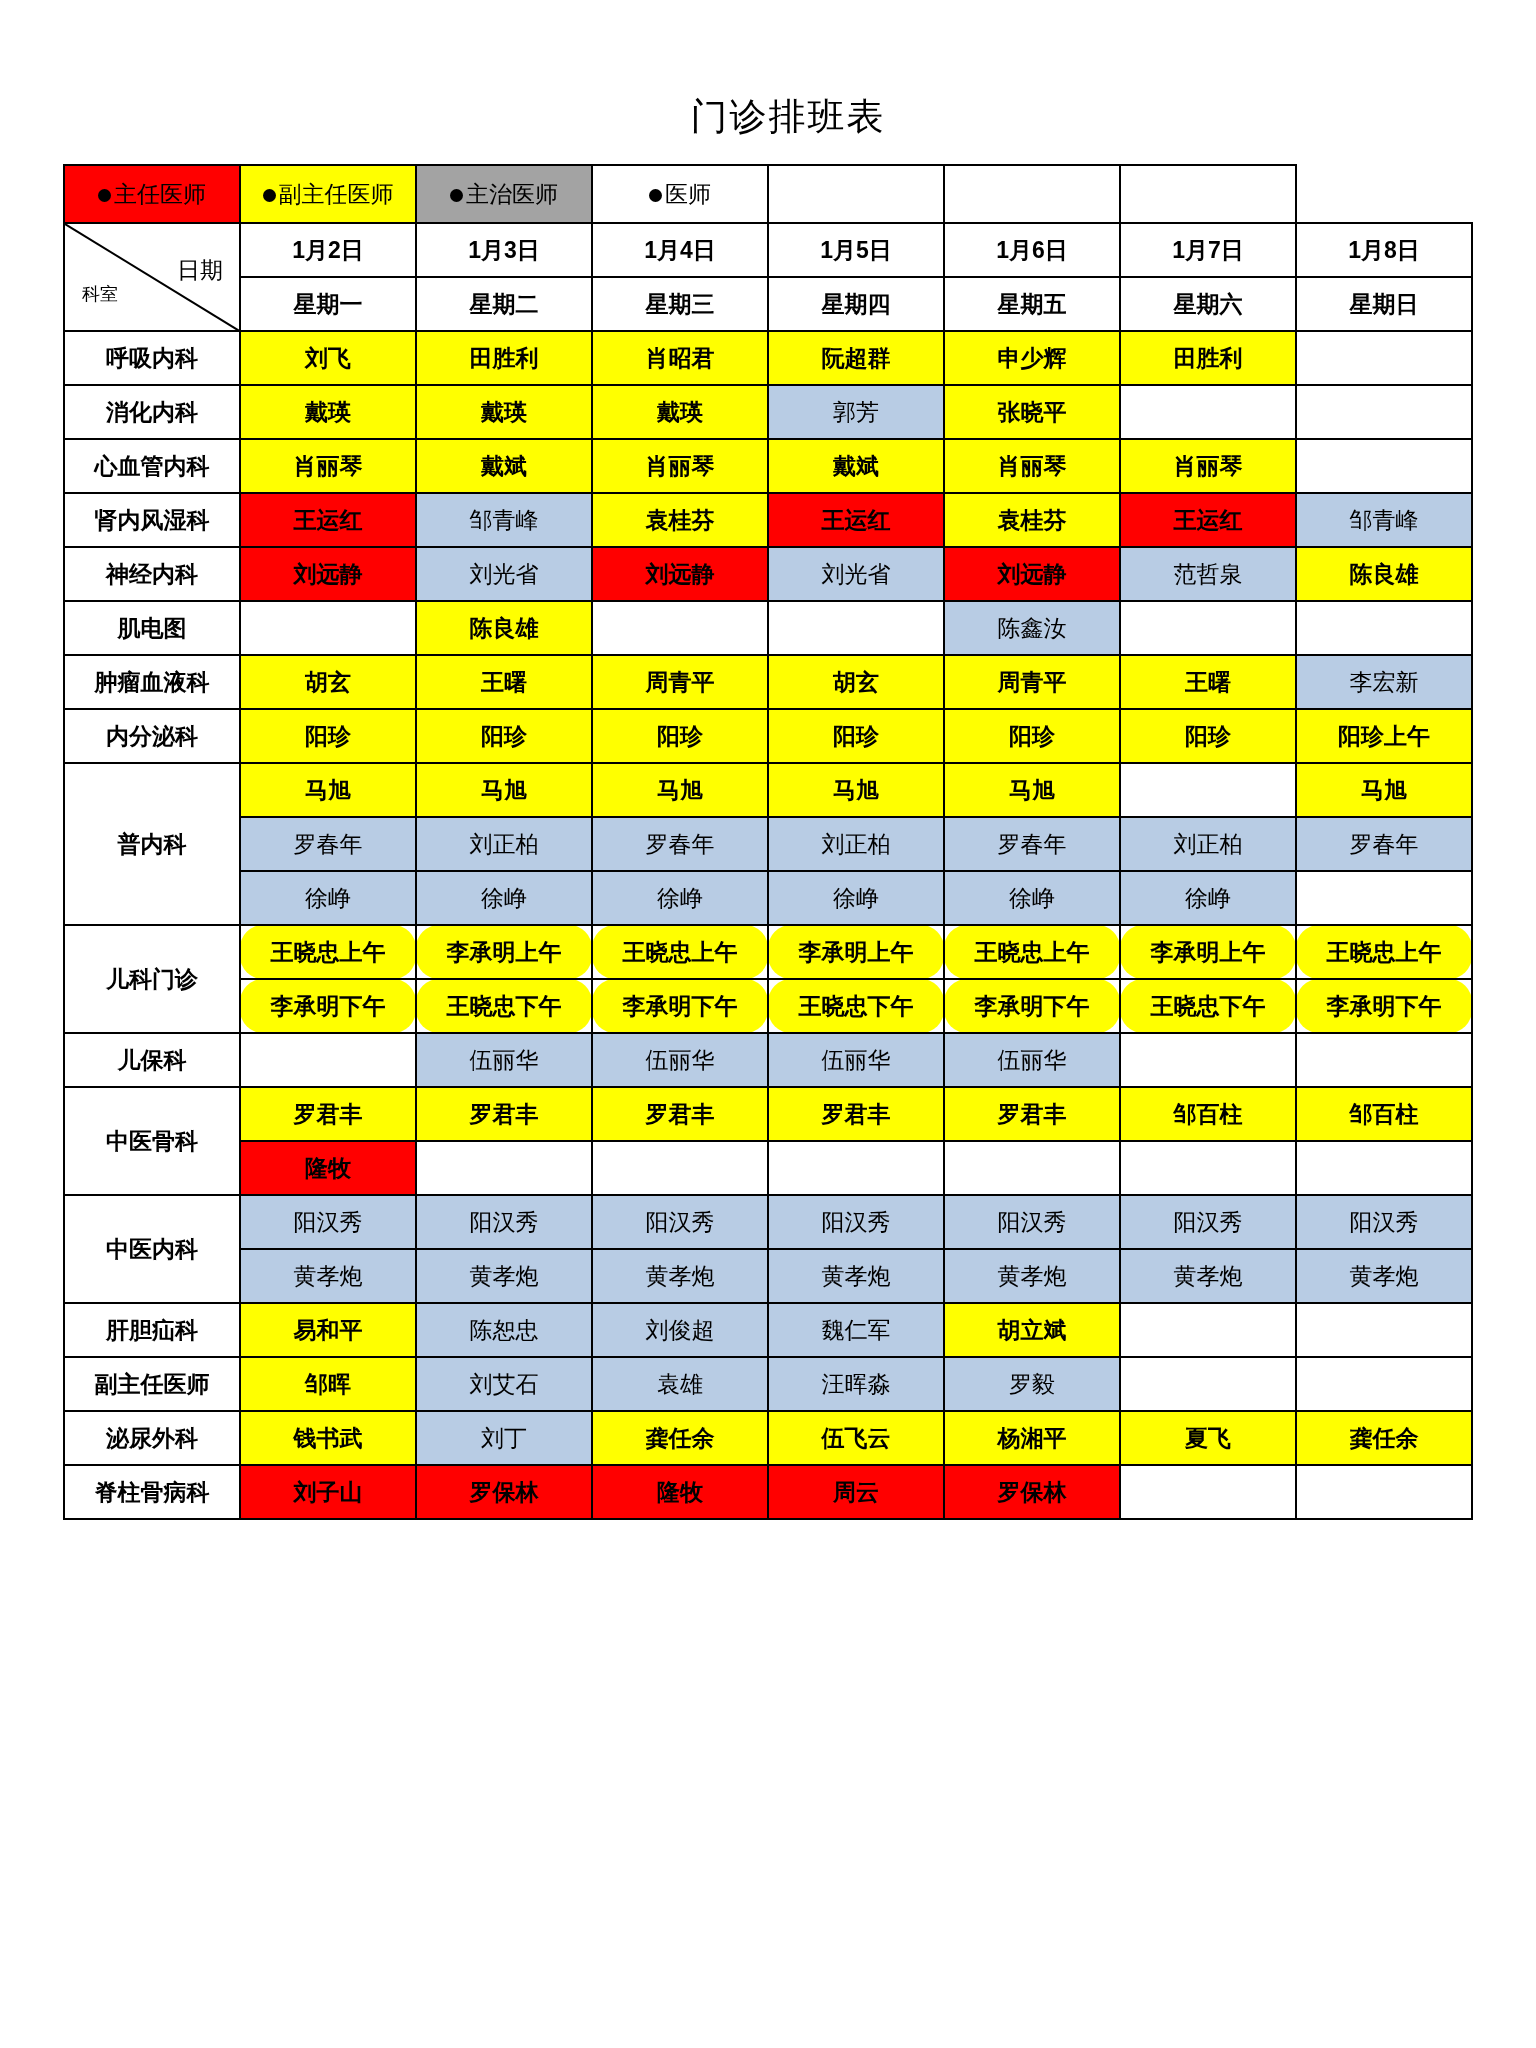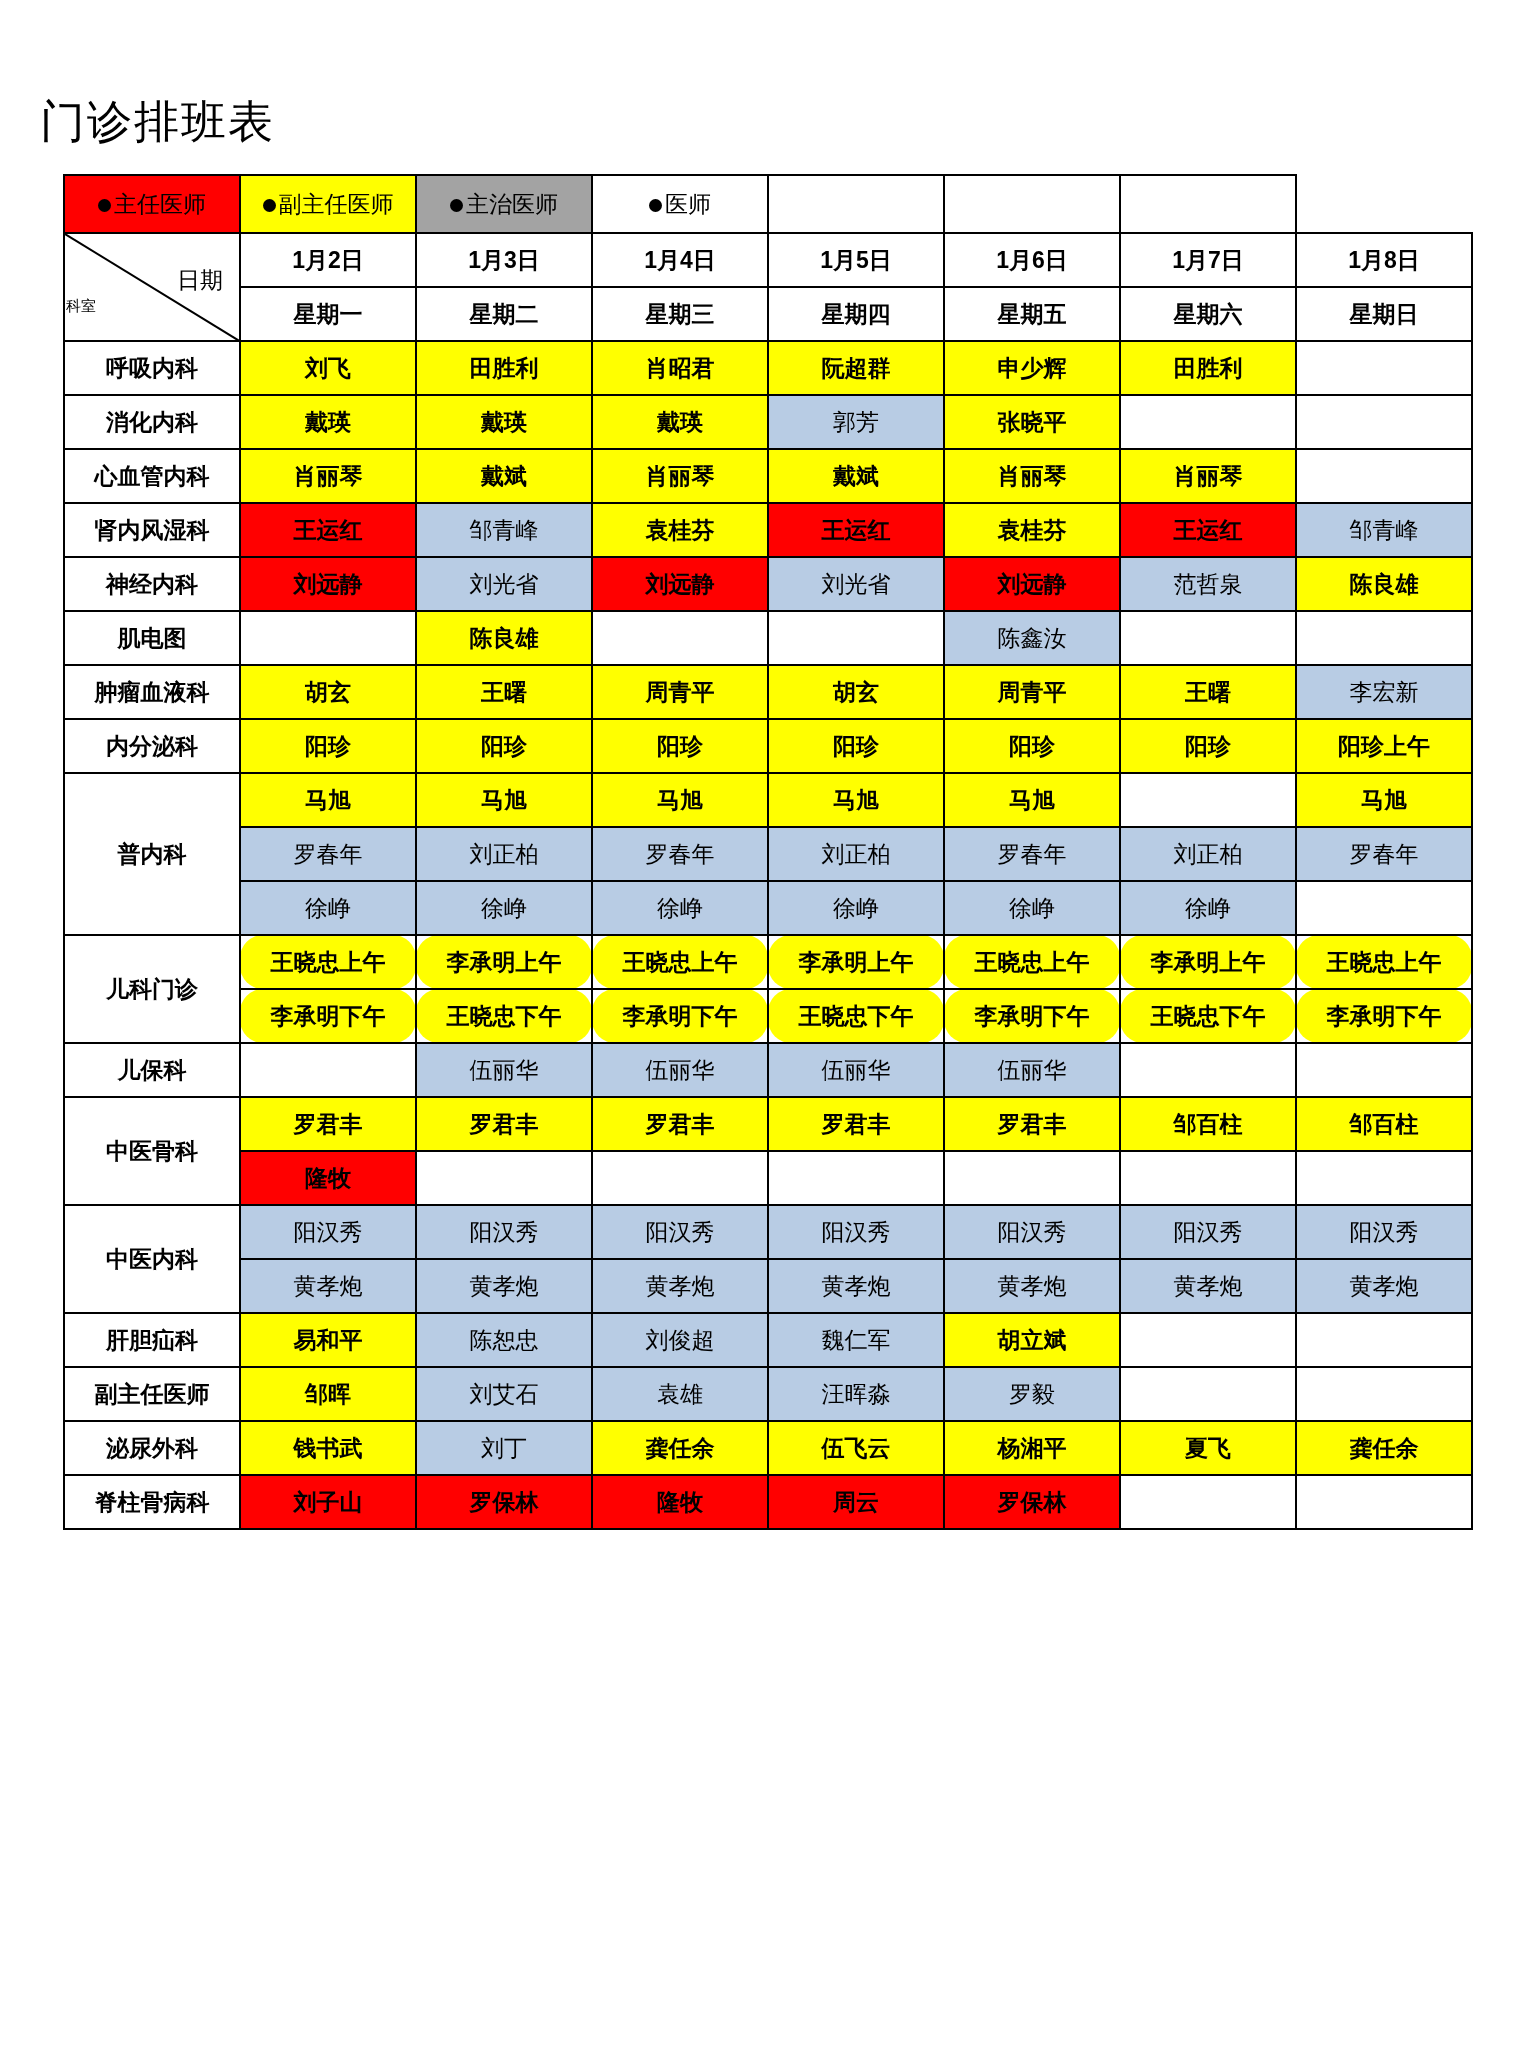--- a/index.html
+++ b/index.html
@@ -13,23 +13,23 @@
     font-family: "Liberation Sans", sans-serif;
     color: #000000;
   }
   #page {
     position: relative;
     width: 1536px;
     height: 2048px;
     box-sizing: border-box;
   }
   #title {
-    text-align: left;
+    text-align: center;
     font-family: "Liberation Serif", serif;
-    font-size: 45px;
+    font-size: 37px;
     font-weight: normal;
     letter-spacing: 2px;
     padding-top: 92px;
     padding-left: 40px;
     margin: 0;
   }
   table.sched {
     border-collapse: collapse;
     margin: 22px auto 0 auto;
     table-layout: fixed;
@@ -78,23 +78,23 @@
     position: relative;
     height: 108px;
     padding: 0;
   }
   .corner .slash {
     position: absolute;
     inset: 0;
   }
   .corner .lbl-left {
     position: absolute;
-    left: 1px;
+    left: 17px;
     bottom: 24px;
-    font-size: 15px;
+    font-size: 18px;
     text-align: center;
   }
   .corner .lbl-right {
     position: absolute;
     right: 16px;
     bottom: 44px;
     font-size: 23px;
   }
   .dept {
     font-size: 23px;

